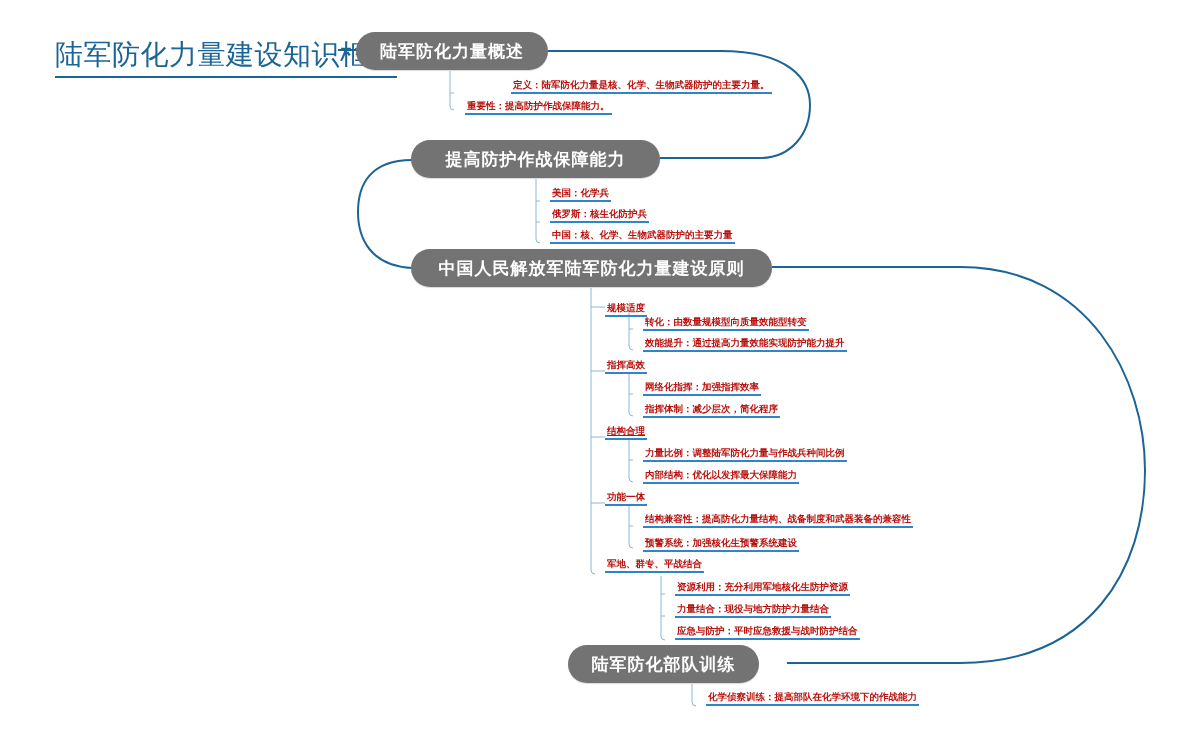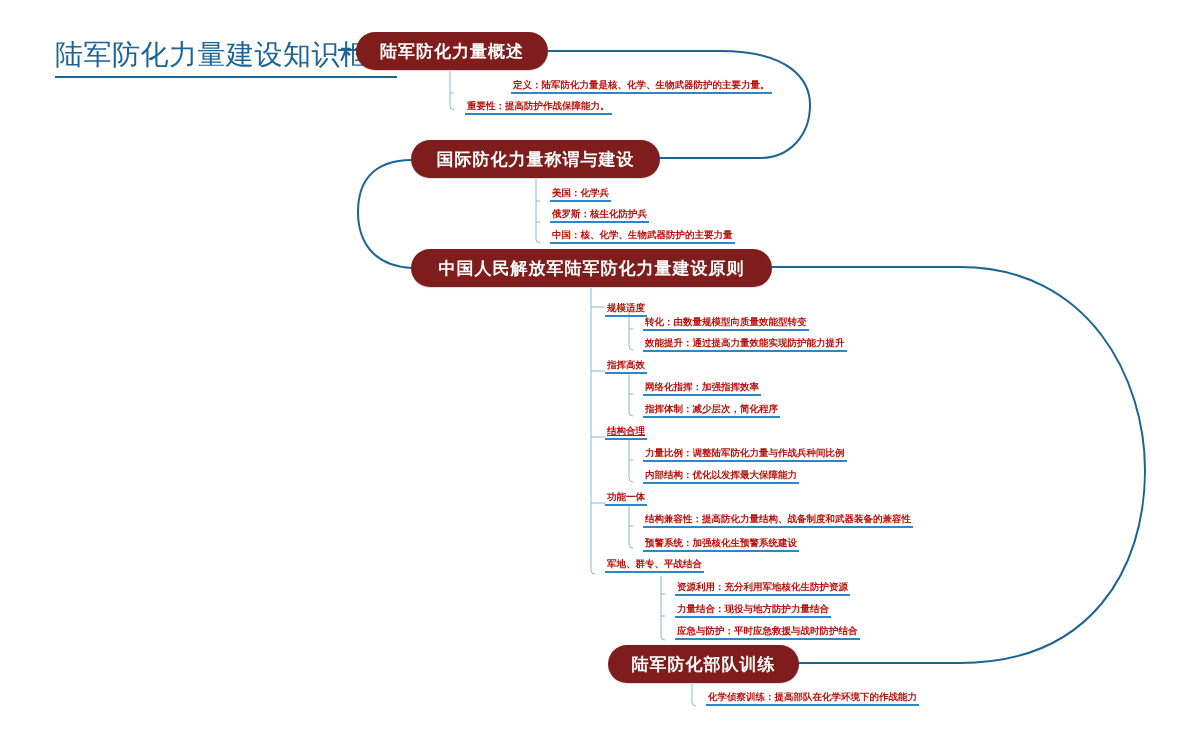--- a/index.html
+++ b/index.html
@@ -1,19 +1,19 @@
 <!DOCTYPE html>
 <html><head>
 <meta charset="utf-8">
 <style>
   html, body { margin:0; padding:0; }
   body { width:1200px; height:740px; background:#ffffff; position:relative; overflow:hidden; font-family:"DejaVu Sans", sans-serif; }
   svg.conn { position:absolute; left:0; top:0; width:1200px; height:740px; pointer-events:none; }
   .root-title { position:absolute; left:55px; top:36px; font-family:"DejaVu Serif", serif; font-size:28px; color:#1b6496; padding-bottom:2px; border-bottom:2px solid #1b6496; white-space:nowrap; letter-spacing:0.5px; }
-  .topic { position:absolute; height:38px; line-height:38px; background:#7f1d1d; color:#ffffff; border-radius:19px; font-family:"DejaVu Serif", serif; font-weight:bold; font-size:17px; text-align:center; white-space:nowrap; letter-spacing:1px; box-shadow:0 1px 1px rgba(0,0,0,0.15); }
+  .topic { position:absolute; height:38px; line-height:38px; background:#737373; color:#ffffff; border-radius:19px; font-family:"DejaVu Serif", serif; font-weight:bold; font-size:17px; text-align:center; white-space:nowrap; letter-spacing:1px; box-shadow:0 1px 1px rgba(0,0,0,0.15); }
   .leaf { position:absolute; font-size:9.5px; color:#b8120e; font-weight:bold; white-space:nowrap; padding:0 2px 1px 2px; border-bottom:2px solid #2e86c8; line-height:13px; }
 </style>
 </head>
 <body>
 
 <svg class="conn" viewBox="0 0 1200 740">
   <g fill="none" stroke="#1b6496" stroke-width="2">
 
     <line x1="338" y1="50" x2="358" y2="50"></line>
 
@@ -56,21 +56,21 @@
 
 <div class="root-title">陆军防化力量建设知识框架</div>
 
 <div class="topic" style="left:356px; top:32px; width:192px;">
   <span>陆军防化力量概述</span>
 </div>
 <div class="leaf" style="left:465px; top:78px;margin-left:46px;">定义：陆军防化力量是核、化学、生物武器防护的主要力量。</div>
 <div class="leaf" style="left:465px; top:99px;">重要性：提高防护作战保障能力。</div>
 
 <div class="topic" style="left:411px; top:140px; width:249px;">
-  <span>国际防化力量称谓与建设</span>
+  <span>提高防护作战保障能力</span>
 </div>
 <div class="leaf" style="left:550px; top:186px;">美国：化学兵</div>
 <div class="leaf" style="left:550px; top:207px;">俄罗斯：核生化防护兵</div>
 <div class="leaf" style="left:550px; top:228px;">中国：核、化学、生物武器防护的主要力量</div>
 
 <div class="topic" style="left:411px; top:249px; width:361px;">
   <span>中国人民解放军陆军防化力量建设原则</span>
 </div>
 
 <div class="leaf" style="left:605px; top:301px;">规模适度</div>
@@ -87,16 +87,16 @@
 
 <div class="leaf" style="left:605px; top:490px;">功能一体</div>
 <div class="leaf" style="left:643px; top:512px;">结构兼容性：提高防化力量结构、战备制度和武器装备的兼容性</div>
 <div class="leaf" style="left:643px; top:536px;">预警系统：加强核化生预警系统建设</div>
 
 <div class="leaf" style="left:605px; top:557px;">军地、群专、平战结合</div>
 <div class="leaf" style="left:675px; top:580px;">资源利用：充分利用军地核化生防护资源</div>
 <div class="leaf" style="left:675px; top:602px;">力量结合：现役与地方防护力量结合</div>
 <div class="leaf" style="left:675px; top:624px;">应急与防护：平时应急救援与战时防护结合</div>
 
-<div class="topic" style="left:608px; top:645px; width:191px;">
+<div class="topic" style="left:568px; top:645px; width:191px;">
   <span>陆军防化部队训练</span>
 </div>
 <div class="leaf" style="left:706px; top:690px;">化学侦察训练：提高部队在化学环境下的作战能力</div>
 
 </body></html>

